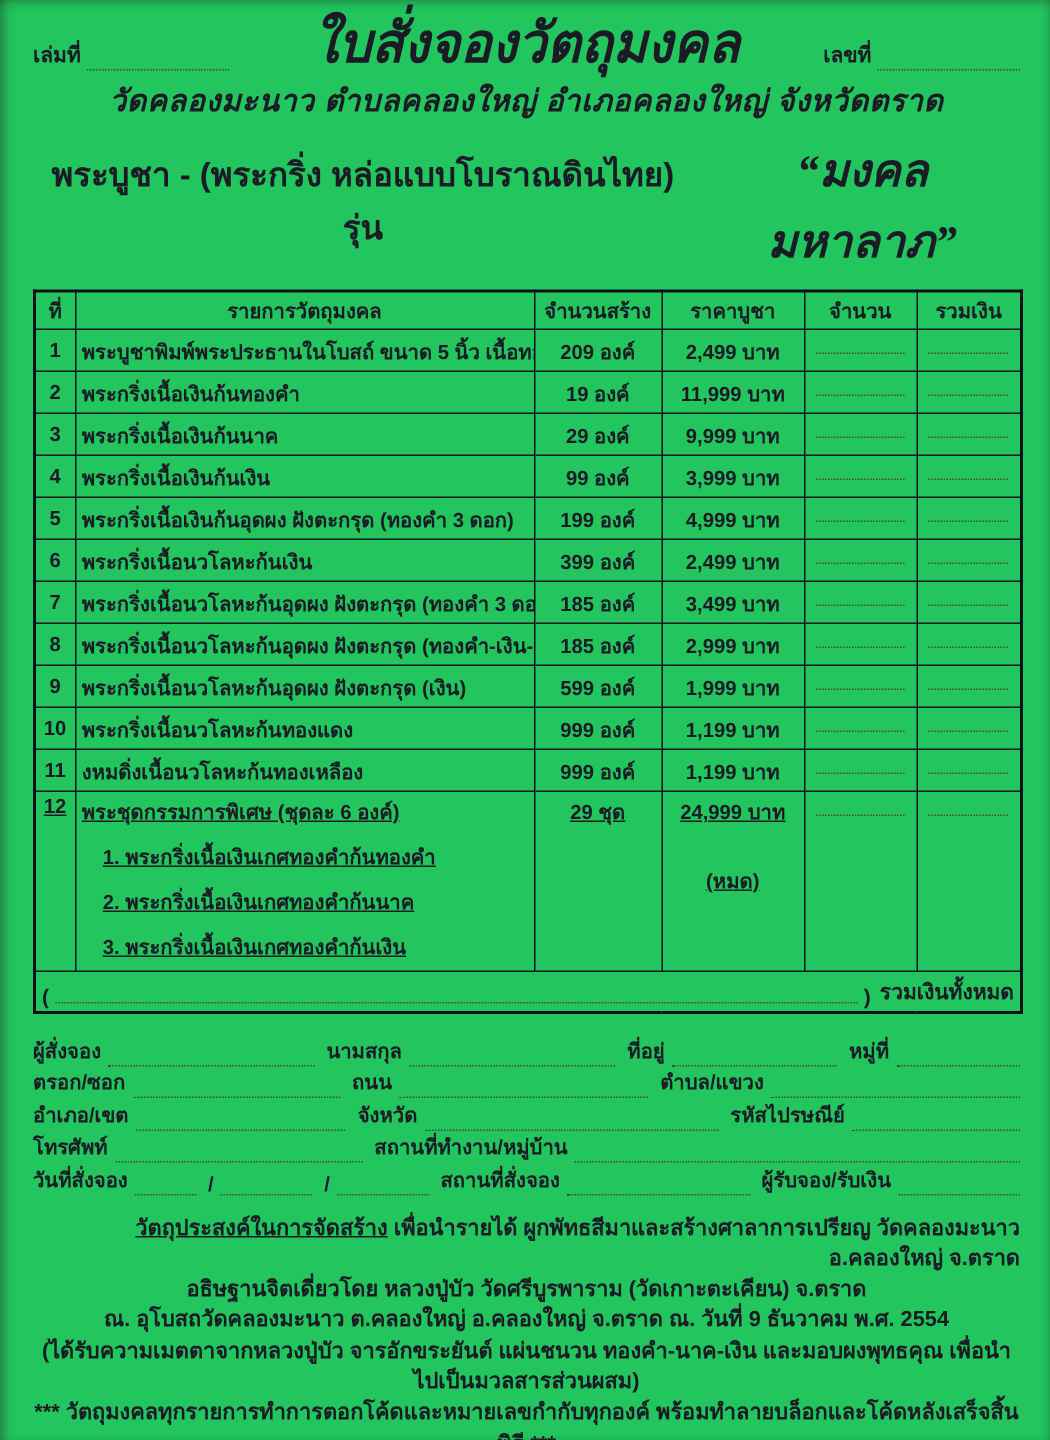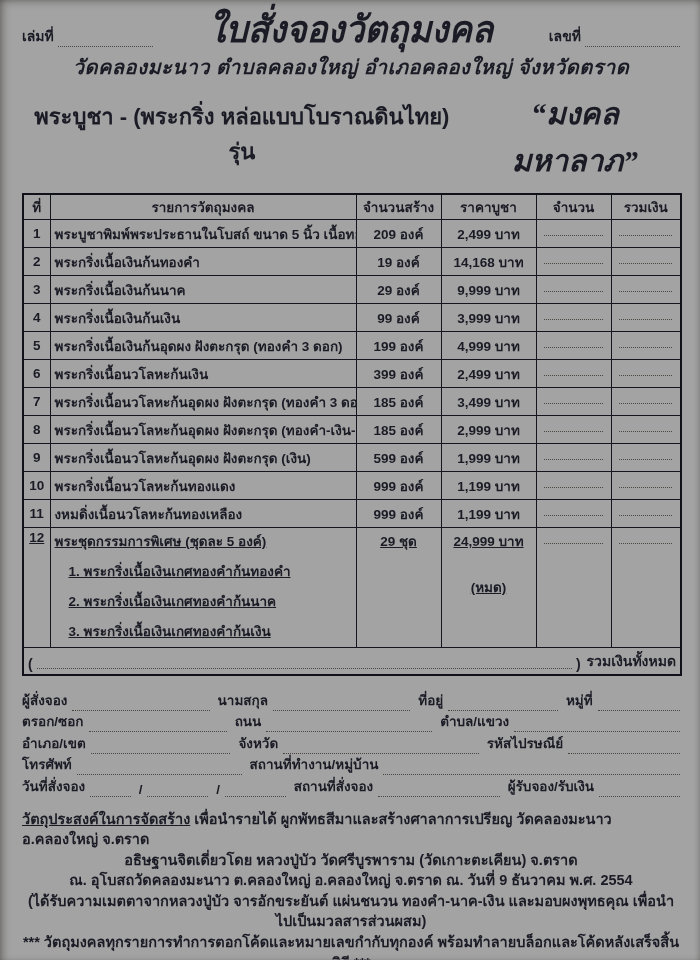--- a/index.html
+++ b/index.html
@@ -3,21 +3,21 @@
 <meta charset="utf-8">
 <style>
   html,body{margin:0;padding:0;}
   body{
     width:700px;height:960px;overflow:hidden;
     background:#d8d4cf;
     font-family:"Liberation Sans",sans-serif;
     color:#1b1b26;
   }
   .paper{
-    width:700px;height:960px;background:#a3a3a3;position:relative;
+    width:700px;height:960px;background:#22c55e;position:relative;
     box-shadow:inset 6px 0 8px -4px rgba(40,35,30,.45), inset 0 5px 8px -4px rgba(40,35,30,.35), inset -4px 0 6px -4px rgba(40,35,30,.3);
     box-sizing:border-box;padding:12px 20px 0 22px;
   }
   
   .hdr-row{display:flex;align-items:flex-end;justify-content:space-between;}
   .hdr-side{font-size:14px;font-weight:700;display:flex;align-items:flex-end;white-space:nowrap;}
   .hdr-title{
     font-family:"Liberation Serif",serif;font-weight:700;font-style:italic;
     font-size:35px;letter-spacing:0px;line-height:1;transform:scaleY(1.05);
   }
@@ -51,21 +51,21 @@
   .total-wrap{display:flex;align-items:flex-end;font-size:14px;font-weight:700;}
   .total-wrap .dotline{flex:1;margin:0 4px 3px 4px;}
   
   .form-sec{margin-top:13px;}
   .form-line{display:flex;align-items:flex-end;height:21.5px;font-size:13.5px;font-weight:700;}
   .form-line .flabel{white-space:nowrap;padding-right:5px;}
   .form-line .flabel.mid{padding-left:8px;}
   .form-line .blank{border-bottom:1.6px dotted #4a463f;height:12px;}
   
   .purpose{margin-top:12px;text-align:center;font-size:14.5px;font-weight:700;line-height:1.42;}
-  .purpose .p1{text-align:left;}
+  .purpose .p1{text-align:right;}
   .u{text-decoration:underline;}
 </style>
 </head>
 <body>
 
 <div class="paper">
 
   <div class="hdr-row">
     <span class="hdr-side">
       <span>เล่มที่</span>
@@ -110,21 +110,21 @@
         <td class="item">พระบูชาพิมพ์พระประธานในโบสถ์ ขนาด 5 นิ้ว เนื้อทองเหลืองขัดเงา</td>
         <td class="qty">209 องค์</td>
         <td class="price">2,499 บาท</td>
         <td class="blankcell"><span class="dotline"></span></td>
         <td class="blankcell"><span class="dotline"></span></td>
       </tr>
       <tr>
         <td class="no">2</td>
         <td class="item">พระกริ่งเนื้อเงินก้นทองคำ</td>
         <td class="qty">19 องค์</td>
-        <td class="price">14,168 บาท</td>
+        <td class="price">11,999 บาท</td>
         <td class="blankcell"><span class="dotline"></span></td>
         <td class="blankcell"><span class="dotline"></span></td>
       </tr>
       <tr>
         <td class="no">3</td>
         <td class="item">พระกริ่งเนื้อเงินก้นนาค</td>
         <td class="qty">29 องค์</td>
         <td class="price">9,999 บาท</td>
         <td class="blankcell"><span class="dotline"></span></td>
         <td class="blankcell"><span class="dotline"></span></td>
@@ -189,21 +189,21 @@
         <td class="no">11</td>
         <td class="item">งหมดิ่งเนื้อนวโลหะก้นทองเหลือง</td>
         <td class="qty">999 องค์</td>
         <td class="price">1,199 บาท</td>
         <td class="blankcell"><span class="dotline"></span></td>
         <td class="blankcell"><span class="dotline"></span></td>
       </tr>
       <tr class="row12">
         <td class="no">12</td>
         <td class="item">
-          <div>พระชุดกรรมการพิเศษ (ชุดละ 5 องค์)</div>
+          <div>พระชุดกรรมการพิเศษ (ชุดละ 6 องค์)</div>
           <div class="subitem">1. พระกริ่งเนื้อเงินเกศทองคำก้นทองคำ</div>
           <div class="subitem">2. พระกริ่งเนื้อเงินเกศทองคำก้นนาค</div>
           <div class="subitem">3. พระกริ่งเนื้อเงินเกศทองคำก้นเงิน</div>
         </td>
         <td class="qty">29  ชุด</td>
         <td class="price">
           <div>24,999 บาท</div>
           <div class="pricenote">(หมด)</div>
         </td>
         <td class="blankcell"><span class="dotline" style="margin-bottom:98px;"></span></td>

